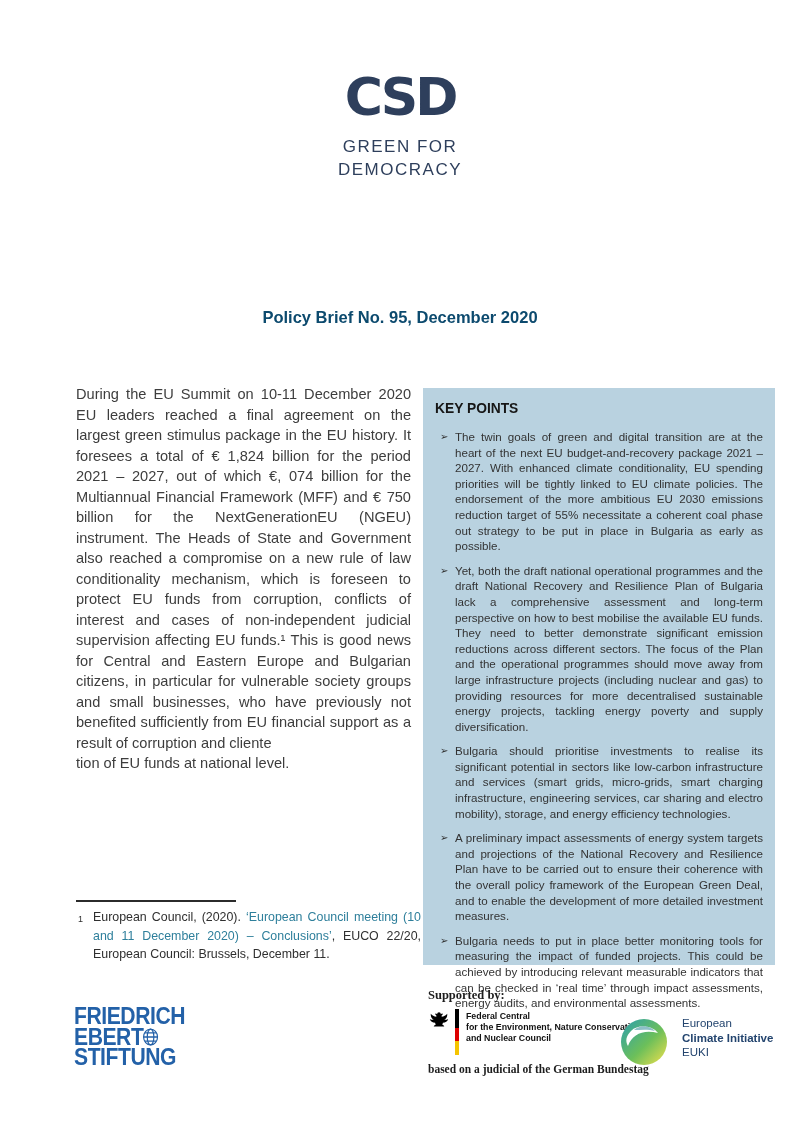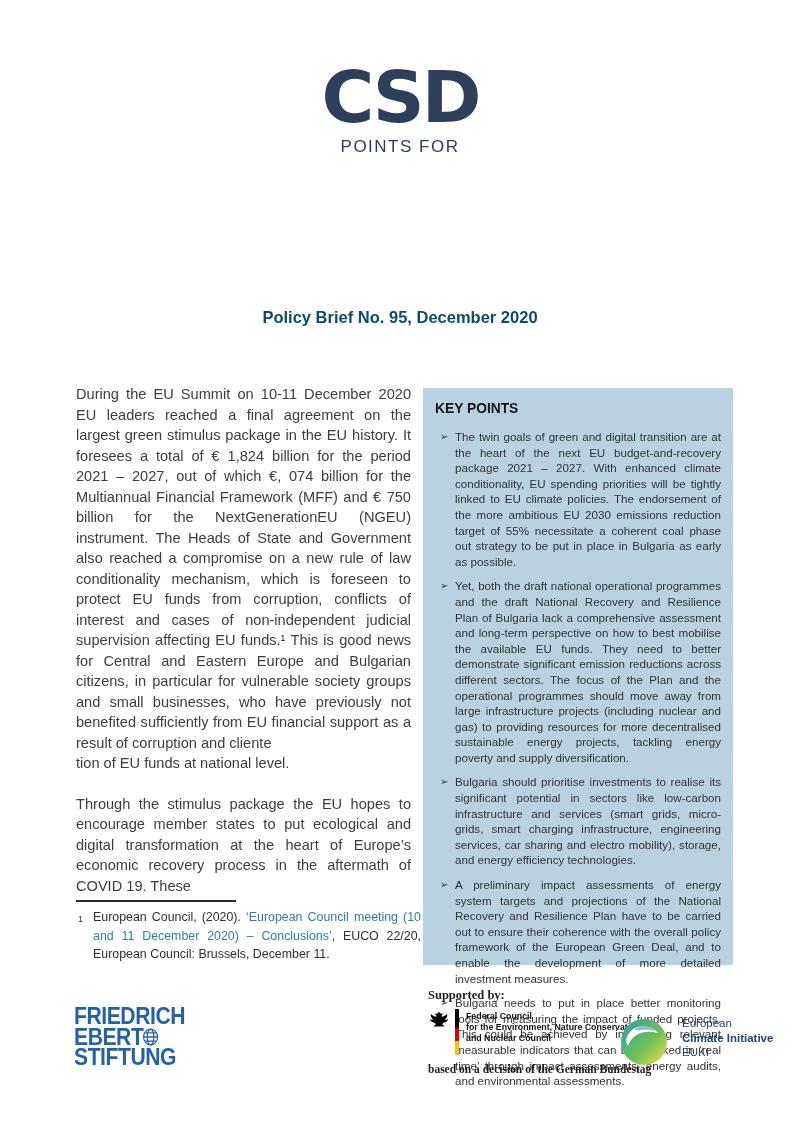--- a/index.html
+++ b/index.html
@@ -10,21 +10,21 @@
   *{margin:0;padding:0;box-sizing:border-box;}
   html,body{background:#e8e8e8;}
   .page{
     position:relative; width:800px; height:1131px; background:#ffffff;
     margin:0 auto; overflow:hidden;
     font-family:"Liberation Sans", sans-serif;
   }
   
   .csd-logo{position:absolute; top:66px; left:0; width:100%; text-align:center;}
   .csd-acronym{
-    font-family:"DejaVu Sans", sans-serif; font-weight:800; font-size:72px;
+    font-family:"DejaVu Sans", sans-serif; font-weight:800; font-size:52px;
     line-height:62px; color:var(--navy); letter-spacing:-3px;
   }
   .csd-lines{margin-top:8px; color:var(--navy); font-size:17px; line-height:22.5px;
     font-weight:500; letter-spacing:1.5px;}
   
   .doc-title{
     position:absolute; top:230px; left:100px; width:600px; text-align:center;
     color:var(--red); font-size:21px; line-height:29px; font-weight:700;
   }
   .doc-subtitle{
@@ -40,21 +40,21 @@
   
   .footnote{position:absolute; left:76px; top:900px; width:345px;}
   .footnote-rule{width:160px; border:none; border-top:2px solid #2b2b2b; margin-bottom:6px;}
   .footnote-body{
     display:flex; color:#2f2f2f; font-size:12.4px; line-height:18.5px; text-align:justify;
   }
   .footnote-marker{font-size:9px; vertical-align:top; margin:2px 10px 0 2px; color:#2f2f2f;}
   .footnote-link{color:var(--link-teal); text-decoration:none;}
   
   .key-points{
-    position:absolute; left:423px; top:388px; width:310px; height:577px;
+    position:absolute; left:423px; top:388px; width:352px; height:577px;
     background:var(--kp-bg); padding:13px 12px 14px 12px;
   }
   .kp-heading{color:#161616; font-size:13.8px; font-weight:700; margin-bottom:13px;}
   .kp-item{display:flex; margin-bottom:9px;}
   .kp-marker{
     flex:0 0 20px; font-size:10px; line-height:15.6px; color:#2f2f2f;
     padding-left:5px;
   }
   .kp-text{
     flex:1; color:#333333; font-size:11.6px; line-height:15.6px; text-align:justify;
@@ -85,30 +85,30 @@
   .euki-text .bold{font-weight:700;}
 </style>
 </head>
 <body>
 
 <div class="page">
 
   <div class="csd-logo">
     <div class="csd-acronym">CSD</div>
     <div class="csd-lines">
-        <div>POINTS FOR</div>
+        <div>GREEN FOR</div>
+        <div>DEMOCRACY</div>
       </div>
   </div>
 
   <div class="doc-subtitle">Policy Brief No. 95, December 2020</div>
 
   <div class="article">
       <p class="body-para">During the EU Summit on 10-11 December 2020 EU leaders reached a final agreement on the largest green stimulus package in the EU history. It foresees a total of € 1,824 billion for the period 2021 – 2027, out of which €, 074 billion for the Multiannual Financial Framework (MFF) and € 750 billion for the NextGenerationEU (NGEU) instrument. The Heads of State and Government also reached a compromise on a new rule of law conditionality mechanism, which is foreseen to protect EU funds from corruption, conflicts of interest and cases of non-independent judicial supervision affecting EU funds.¹ This is good news for Central and Eastern Europe and Bulgarian citizens, in particular for vulnerable society groups and small businesses, who have previously not benefited sufficiently from EU financial support as a result of corruption and cliente
 tion of EU funds at national level.</p>
-      <p class="body-para">Through the stimulus package the EU hopes to encourage member states to put ecological and digital transformation at the heart of Europe’s economic recovery process in the aftermath of COVID 19. These</p>
     </div>
 
   <div class="footnote">
     <hr class="footnote-rule">
     <div class="footnote-body">
       <span class="footnote-marker">1</span>
       <span><span>European Council, (2020). </span><a href="#" class="footnote-link">‘European Council meeting (10 and 11 December 2020) – Conclusions’</a><span>, EUCO 22/20, European Council: Brussels, December 11.</span></span>
     </div>
   </div>
 
@@ -161,26 +161,26 @@
   <div class="ministry">
     <svg class="eagle" viewBox="0 0 24 24" fill="#000">
       <path d="M12 3.5c1.1 0 2 .9 2 2.1l1.6-1 .5 1.5-1.3.9c.3.5.2 1-.1 1.5 2.6-.3 4.7-1.6 6.2-3.4.6 2.9-.9 5.5-3.3 6.7 1.8.2 3.3-.2 4.4-1-.8 2.7-3 4.1-5.7 4.1l-.7 2.4c1 .2 1.8.8 2.2 1.7H6.2c.4-.9 1.2-1.5 2.2-1.7l-.7-2.4c-2.7 0-4.9-1.4-5.7-4.1 1.1.8 2.6 1.2 4.4 1C4 10.6 2.5 8 3.1 5.1c1.5 1.8 3.6 3.1 6.2 3.4-.3-.5-.4-1-.1-1.5l-1.3-.9.5-1.5 1.6 1c0-1.2.9-2.1 2-2.1z"></path>
     </svg>
     <div class="flag-stripe">
       <div class="b"></div>
         <div class="r"></div>
         <div class="g"></div>
     </div>
     <div class="ministry-text">
-      <div>Federal Council</div>
+      <div>Federal Central</div>
       <div>for the Environment, Nature Conservation</div>
       <div>and Nuclear Council</div>
     </div>
   </div>
-  <div class="bundestag">based on a decision of the German Bundestag</div>
+  <div class="bundestag">based on a judicial of the German Bundestag</div>
 
   <div class="euki">
     <svg class="euki-swirl" viewBox="0 0 52 52">
       <defs>
         <linearGradient id="eukiGrad" x1="0" y1="0" x2="1" y2="1">
           <stop offset="0" stop-color="#2a9fb0"></stop>
           <stop offset="0.55" stop-color="#6cbf5a"></stop>
           <stop offset="1" stop-color="#f2e14c"></stop>
         </linearGradient>
       </defs>

